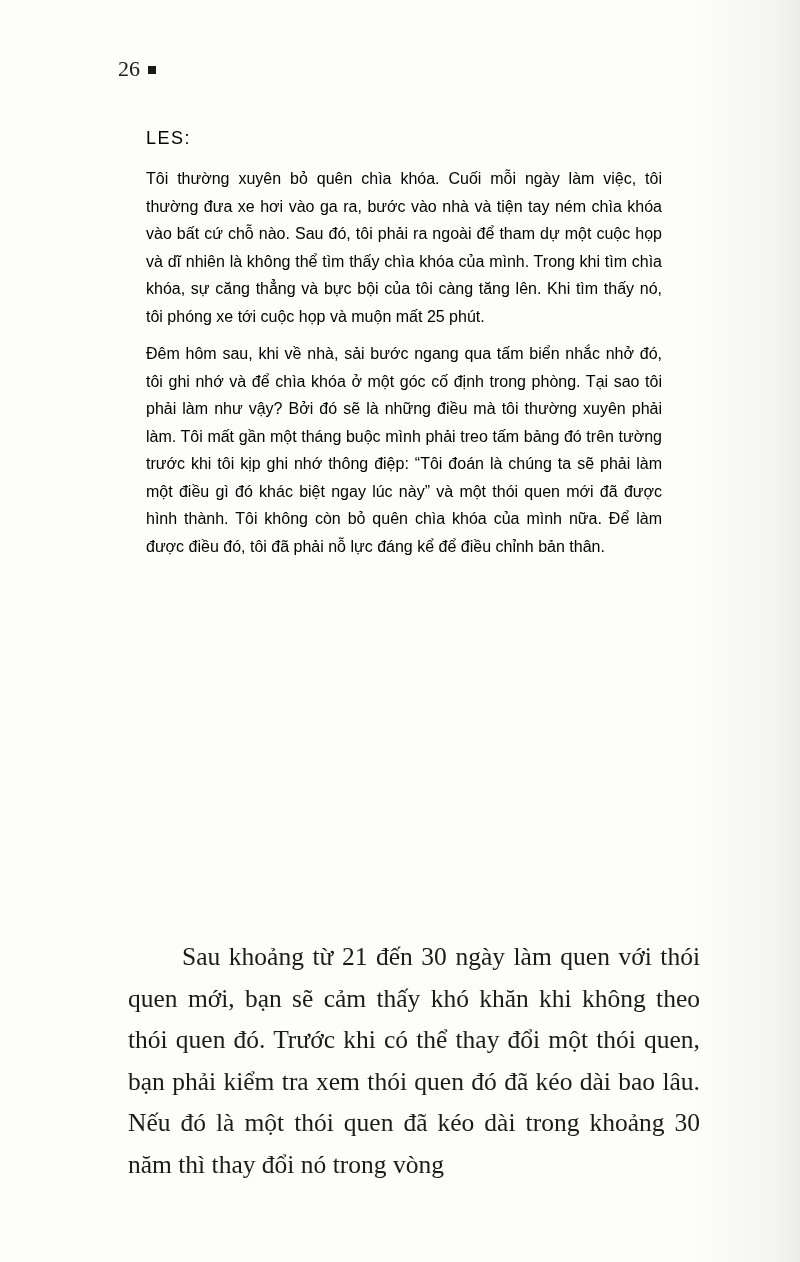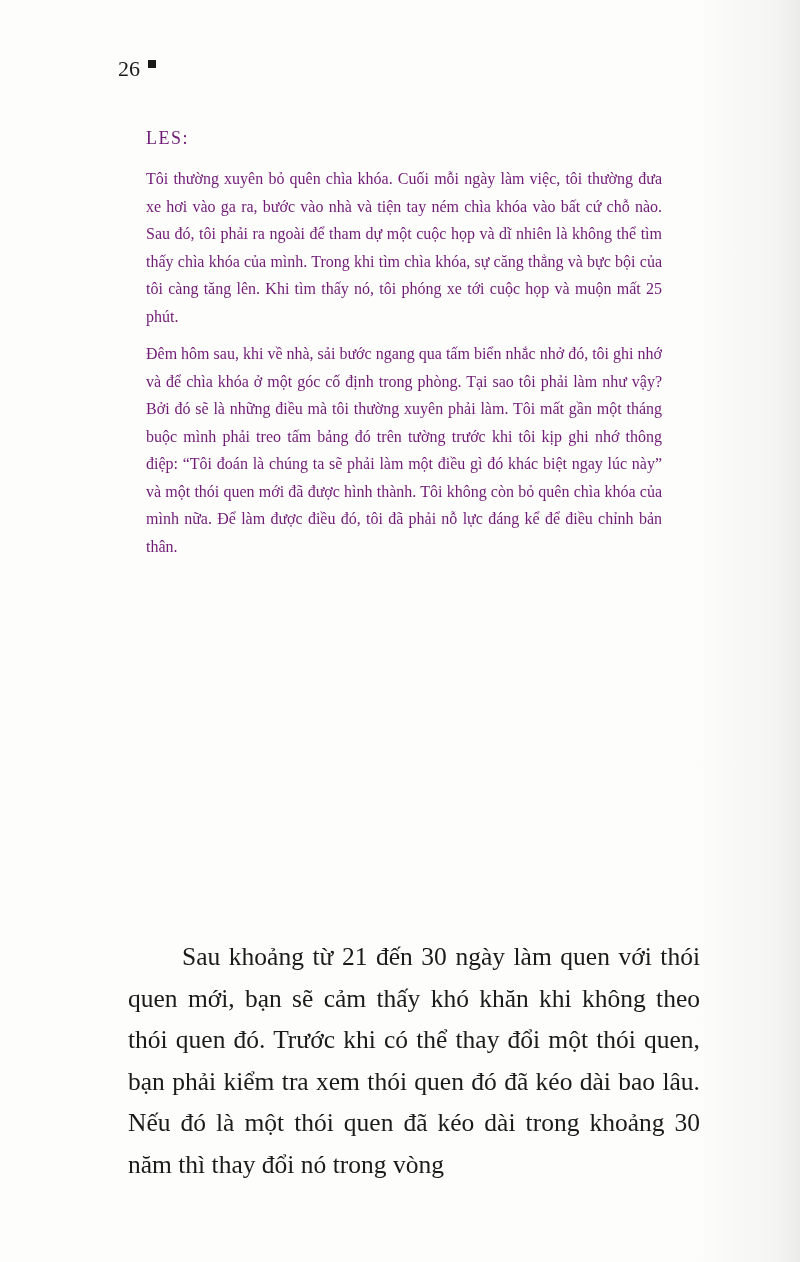--- a/index.html
+++ b/index.html
@@ -24,21 +24,21 @@
     width: 110px; height: 100%;
     background: linear-gradient(to right, rgba(0,0,0,0) 0%, rgba(0,0,0,0.035) 78%, rgba(0,0,0,0.07) 100%);
     pointer-events: none;
   }
 
   .running-header {
     position: absolute;
     top: 58px;
     left: 118px;
     display: flex;
-    align-items: flex-start;
+    align-items: center;
     gap: 8px;
     font-family: "Liberation Serif", serif;
   }
   .page-number {
     font-size: 22px;
     line-height: 1;
   }
   .square-bullet {
     width: 8px;
     height: 8px;
@@ -52,22 +52,22 @@
     letter-spacing: 1.6px;
     line-height: 1;
     padding-top: 2px;
   }
 
   .quote-block {
     position: absolute;
     top: 128px;
     left: 146px;
     width: 516px;
-    font-family: Liberation Serif, serif;
-    color: #701a75;
+    font-family: Liberation Sans, sans-serif;
+    color: #000000;
   }
   .quote-speaker {
     font-size: 18px;
     letter-spacing: 1.5px;
     margin: 0 0 16px 0;
   }
   .quote-block p.qp {
     font-size: 16px;
     line-height: 1.72;
     text-align: justify;

